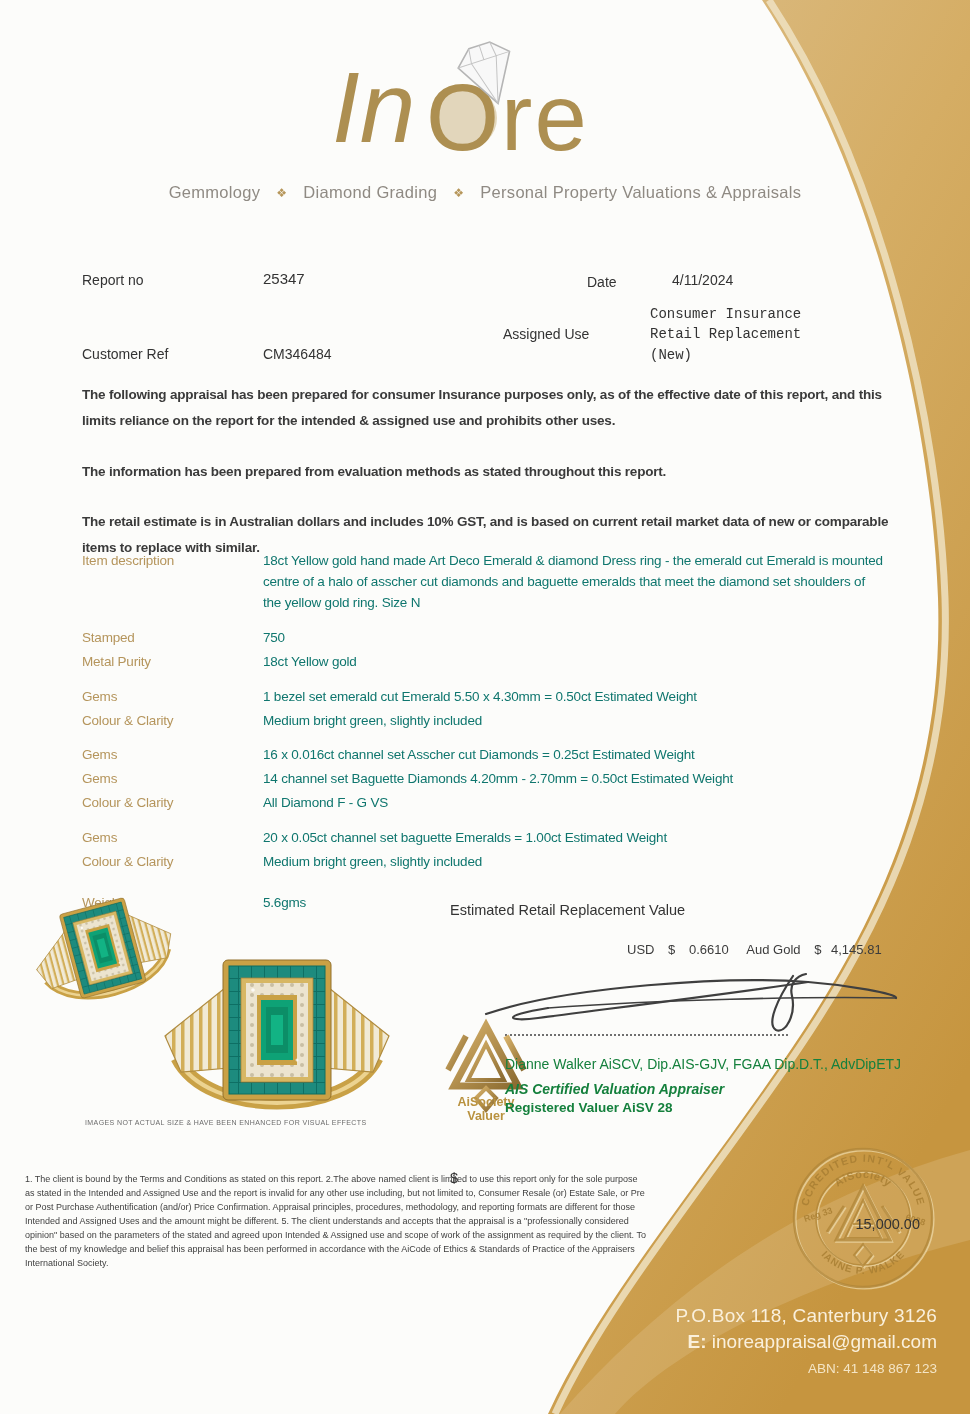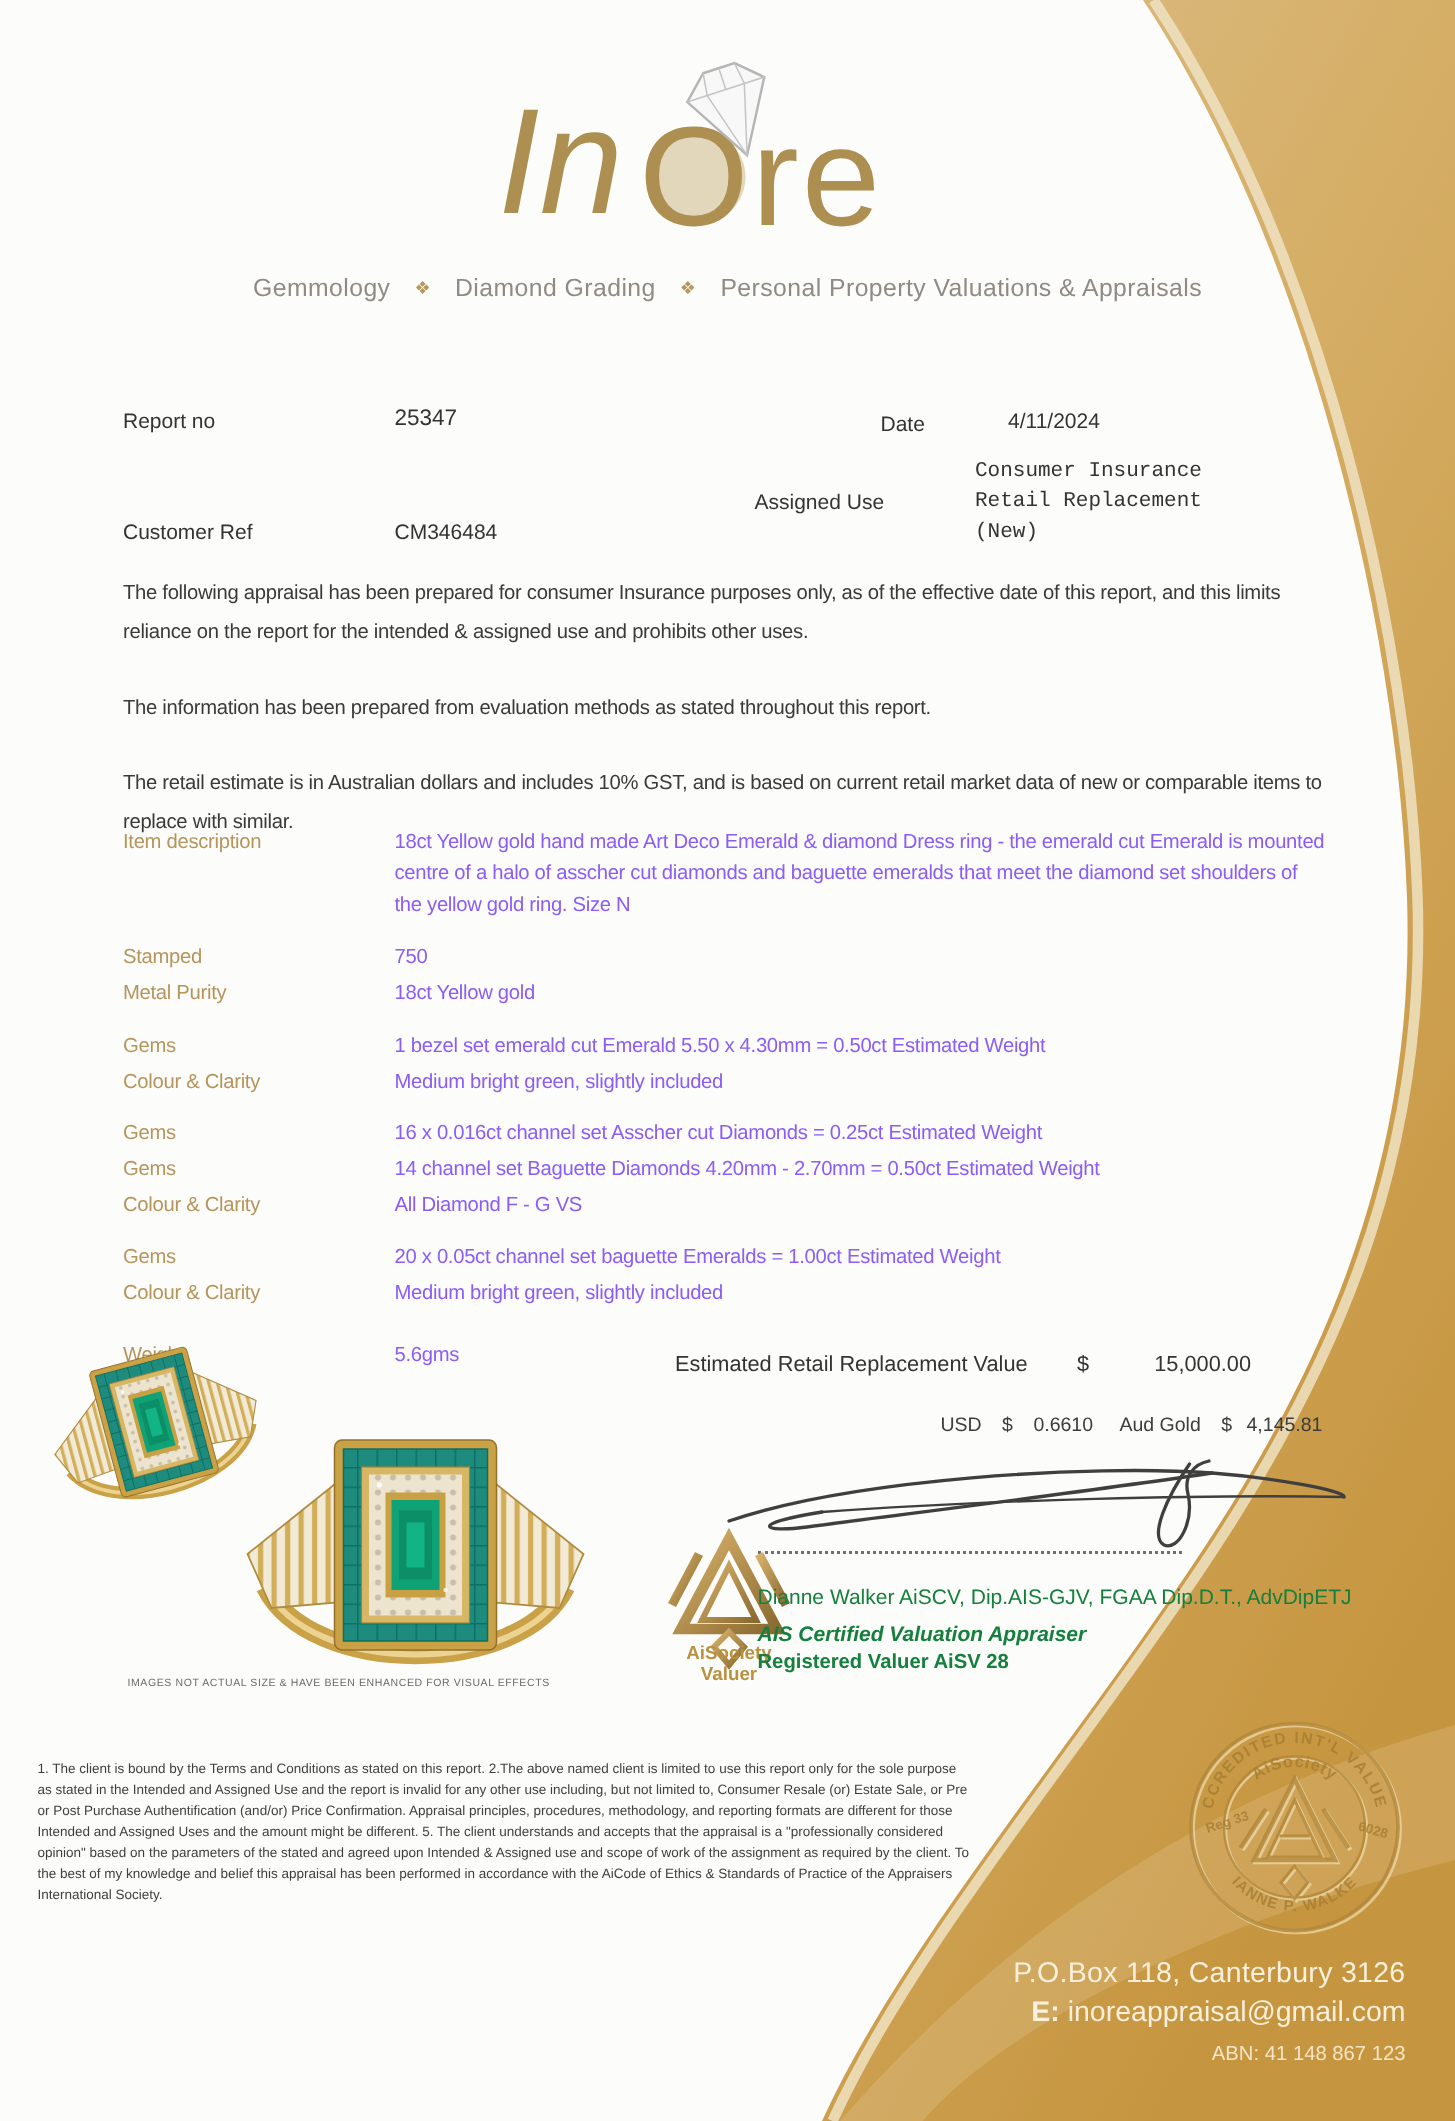--- a/index.html
+++ b/index.html
@@ -17,34 +17,34 @@
     font-size:16.5px;letter-spacing:.3px;}
   .tagline .sep{color:#b6965a;font-size:12px;padding:0 16px;vertical-align:1px;}
 
   
   .meta{top:266px;left:0;width:873px;height:112px;font-size:14px;color:#333;}
   .meta span{position:absolute;white-space:nowrap;}
   .meta .wrapval{white-space:normal;width:190px;line-height:1.45;font-family:Liberation Mono, monospace;}
 
   
   .paras{top:382px;left:82px;width:812px;font-size:13.5px;letter-spacing:-0.2px;
-    line-height:1.95;color:#3a3a3a;}
+    line-height:1.95;color:#3a3a3a;font-weight:bold;}
   .paras p{margin:0 0 24px 0;}
 
   
   .details{top:548px;left:82px;width:812px;font-size:13.5px;letter-spacing:-0.2px;}
   .drow{display:flex;margin-top:3px;line-height:1.55;}
   .drow.gap{margin-top:14px;}
   .drow.gap-lg{margin-top:20px;}
   .dlabel{flex:0 0 181px;color:#b5955c;}
-  .dvalue{flex:0 0 620px;color:#8b5cf6;}
+  .dvalue{flex:0 0 620px;color:#0f766e;}
 
   
   .valuation{top:902px;left:450px;width:470px;font-size:14.5px;color:#333;}
-  .val-line1{display:flex;}
+  .val-line1{display:flex;flex-direction:column;}
   .val-label{flex:0 0 268px;}
   .val-cur{flex:0 0 46px;}
   .val-amt{flex:0 0 70px;text-align:right;}
   .fxline{position:absolute;top:40px;left:177px;font-size:13px;color:#3c3c3c;white-space:nowrap;}
   .fxline span{margin-left:10px;}
   .fxline span:first-child{margin-left:0;text-align:right;}
 
   
   .dotline{top:1034px;left:505px;width:283px;border-top:2px dotted #6f6f6f;height:0;}
   .appr{left:505px;font-size:14px;color:#15803d;white-space:nowrap;}

